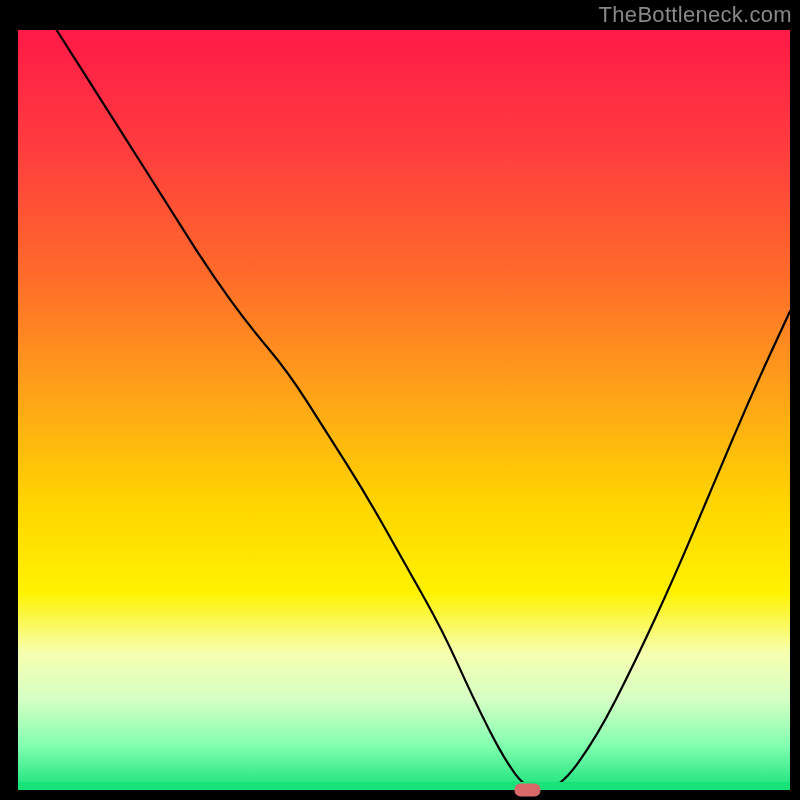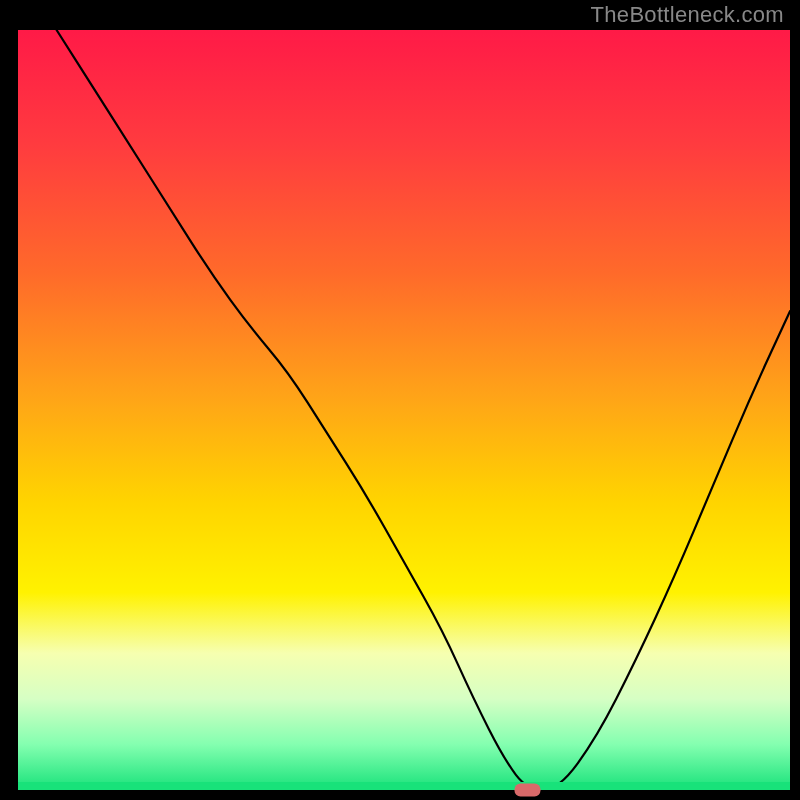--- a/index.html
+++ b/index.html
@@ -13,21 +13,21 @@
   }
   .frame {
     position: relative;
     width: 800px;
     height: 800px;
     background: #000;
   }
   .watermark {
     position: absolute;
     top: 2px;
-    right: 16px;
+    right: 8px;
     color: #888;
     font-size: 22px;
     font-weight: 500;
     letter-spacing: 0.3px;
     z-index: 50;
   }
   svg.plot {
     position: absolute;
     left: 0;
     top: 0;

